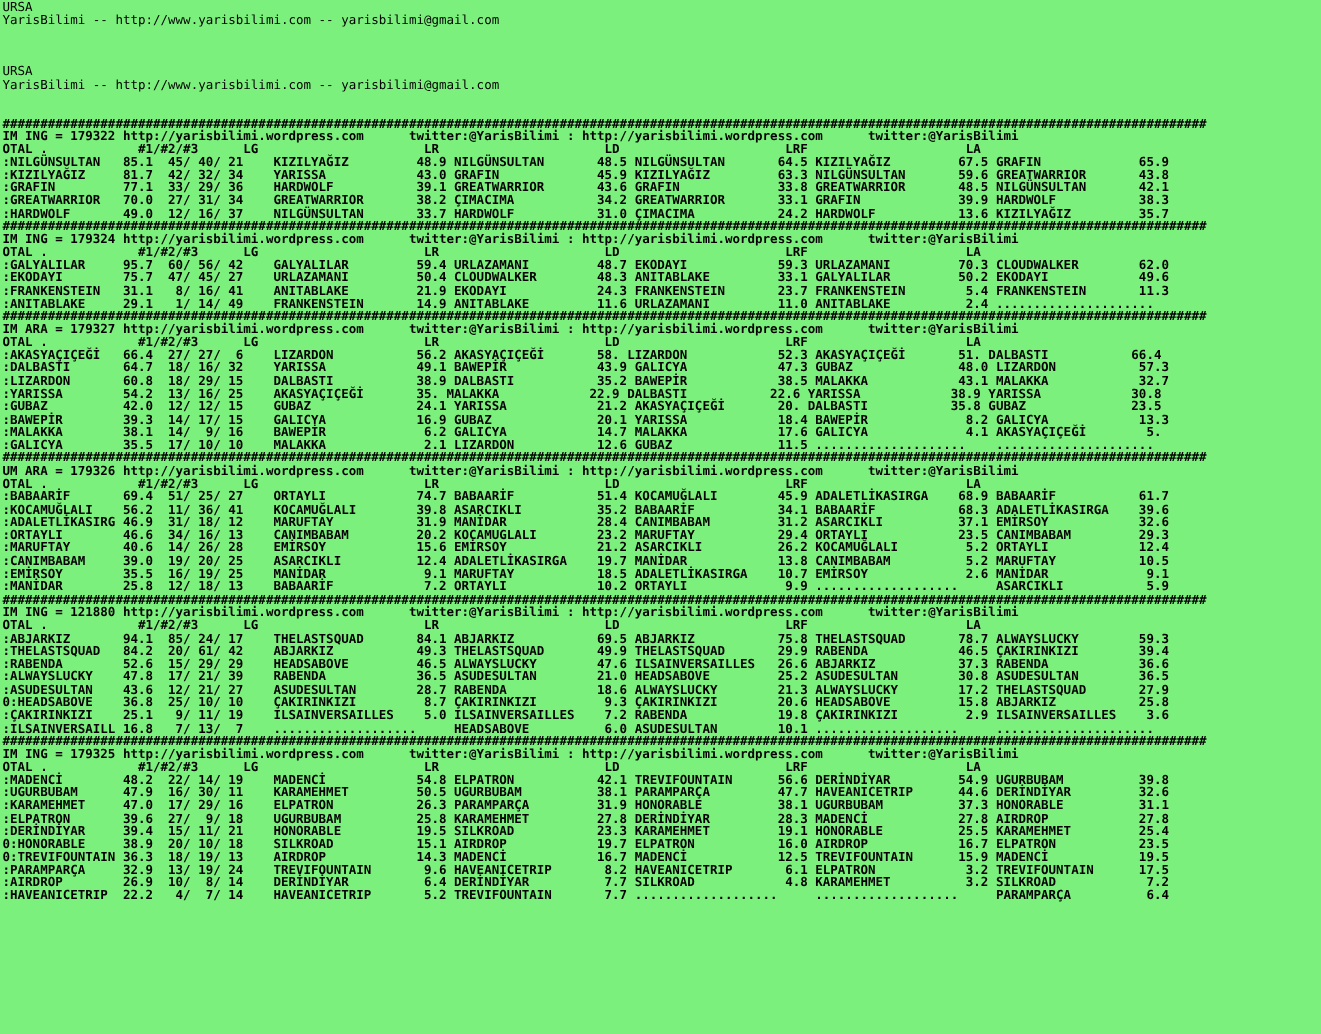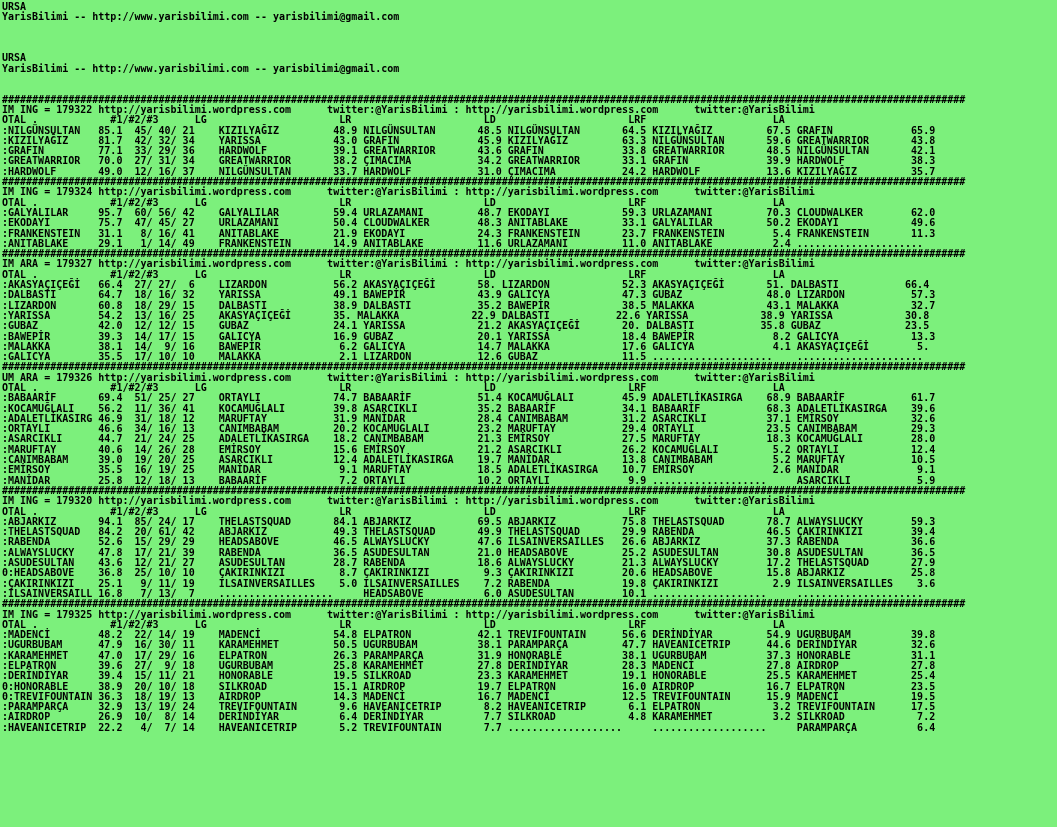--- a/index.html
+++ b/index.html
@@ -8,21 +8,21 @@
     color:#000;
     font-family:"DejaVu Sans Mono","Liberation Mono",monospace;
     font-size:10px;
     line-height:10.3px;
     width:1057px;
     height:827px;
     overflow:hidden;
   }
   .page{padding:2px 0 0 2px;}
   pre{margin:0;font-family:inherit;font-size:inherit;line-height:inherit;white-space:pre;font-weight:bold;}
-  .hdr{font-weight:bold;}
+  .hdr{font-weight:normal;}
   .sep{font-weight:bold;letter-spacing:0px;}
   .blank{height:10.3px;}
   .block{margin:0;}
   .row{white-space:pre;font-weight:bold;}
 </style>
 </head>
 <body>
 
 <div class="page">
 
@@ -70,29 +70,28 @@
         <pre class="row">:GALICYA        35.5  17/ 10/ 10    MALAKKA             2.1 LIZARDON           12.6 GUBAZ              11.5 ....................    .....................</pre>
       </div>
       <div class="block">
         <pre class="sep">################################################################################################################################################################</pre>
         <pre>UM ARA = 179326 http://yarisbilimi.wordpress.com      twitter:@YarisBilimi : http://yarisbilimi.wordpress.com      twitter:@YarisBilimi</pre>
         <pre>OTAL .            #1/#2/#3      LG                      LR                      LD                      LRF                     LA</pre>
         <pre class="row">:BABAARİF       69.4  51/ 25/ 27    ORTAYLI            74.7 BABAARİF           51.4 KOCAMUĞLALI        45.9 ADALETLİKASIRGA    68.9 BABAARİF           61.7</pre>
         <pre class="row">:KOCAMUĞLALI    56.2  11/ 36/ 41    KOCAMUĞLALI        39.8 ASARCIKLI          35.2 BABAARİF           34.1 BABAARİF           68.3 ADALETLİKASIRGA    39.6</pre>
         <pre class="row">:ADALETLİKASIRG 46.9  31/ 18/ 12    MARUFTAY           31.9 MANİDAR            28.4 CANIMBABAM         31.2 ASARCIKLI          37.1 EMİRSOY            32.6</pre>
         <pre class="row">:ORTAYLI        46.6  34/ 16/ 13    CANIMBABAM         20.2 KOCAMUGLALI        23.2 MARUFTAY           29.4 ORTAYLI            23.5 CANIMBABAM         29.3</pre>
-        <pre class="row">:ASARCIKLI      44.7  21/ 24/ 25    ADALETLİKASIRGA    18.2 CANIMBABAM         21.3 EMİRSOY            27.5 MARUFTAY           18.3 KOCAMUĞLALI        28.0</pre>
         <pre class="row">:MARUFTAY       40.6  14/ 26/ 28    EMİRSOY            15.6 EMİRSOY            21.2 ASARCIKLI          26.2 KOCAMUĞLALI         5.2 ORTAYLI            12.4</pre>
         <pre class="row">:CANIMBABAM     39.0  19/ 20/ 25    ASARCIKLI          12.4 ADALETLİKASIRGA    19.7 MANİDAR            13.8 CANIMBABAM          5.2 MARUFTAY           10.5</pre>
         <pre class="row">:EMİRSOY        35.5  16/ 19/ 25    MANİDAR             9.1 MARUFTAY           18.5 ADALETLİKASIRGA    10.7 EMİRSOY             2.6 MANİDAR             9.1</pre>
         <pre class="row">:MANİDAR        25.8  12/ 18/ 13    BABAARİF            7.2 ORTAYLI            10.2 ORTAYLI             9.9 ...................     ASARCIKLI           5.9</pre>
       </div>
       <div class="block">
         <pre class="sep">################################################################################################################################################################</pre>
-        <pre>IM ING = 179320 http://yarisbilimi.wordpress.com      twitter:@YarisBilimi : http://yarisbilimi.wordpress.com      twitter:@YarisBilimi</pre>
+        <pre>IM ING = 121880 http://yarisbilimi.wordpress.com      twitter:@YarisBilimi : http://yarisbilimi.wordpress.com      twitter:@YarisBilimi</pre>
         <pre>OTAL .            #1/#2/#3      LG                      LR                      LD                      LRF                     LA</pre>
         <pre class="row">:ABJARKIZ       94.1  85/ 24/ 17    THELASTSQUAD       84.1 ABJARKIZ           69.5 ABJARKIZ           75.8 THELASTSQUAD       78.7 ALWAYSLUCKY        59.3</pre>
         <pre class="row">:THELASTSQUAD   84.2  20/ 61/ 42    ABJARKIZ           49.3 THELASTSQUAD       49.9 THELASTSQUAD       29.9 RABENDA            46.5 ÇAKIRINKIZI        39.4</pre>
         <pre class="row">:RABENDA        52.6  15/ 29/ 29    HEADSABOVE         46.5 ALWAYSLUCKY        47.6 ILSAINVERSAILLES   26.6 ABJARKIZ           37.3 RABENDA            36.6</pre>
         <pre class="row">:ALWAYSLUCKY    47.8  17/ 21/ 39    RABENDA            36.5 ASUDESULTAN        21.0 HEADSABOVE         25.2 ASUDESULTAN        30.8 ASUDESULTAN        36.5</pre>
         <pre class="row">:ASUDESULTAN    43.6  12/ 21/ 27    ASUDESULTAN        28.7 RABENDA            18.6 ALWAYSLUCKY        21.3 ALWAYSLUCKY        17.2 THELASTSQUAD       27.9</pre>
         <pre class="row">0:HEADSABOVE    36.8  25/ 10/ 10    ÇAKIRINKIZI         8.7 ÇAKIRINKIZI         9.3 ÇAKIRINKIZI        20.6 HEADSABOVE         15.8 ABJARKIZ           25.8</pre>
         <pre class="row">:ÇAKIRINKIZI    25.1   9/ 11/ 19    ILSAINVERSAILLES    5.0 ILSAINVERSAILLES    7.2 RABENDA            19.8 ÇAKIRINKIZI         2.9 ILSAINVERSAILLES    3.6</pre>
         <pre class="row">:ILSAINVERSAILL 16.8   7/ 13/  7    ...................     HEADSABOVE          6.0 ASUDESULTAN        10.1 ...................     .....................</pre>
       </div>

